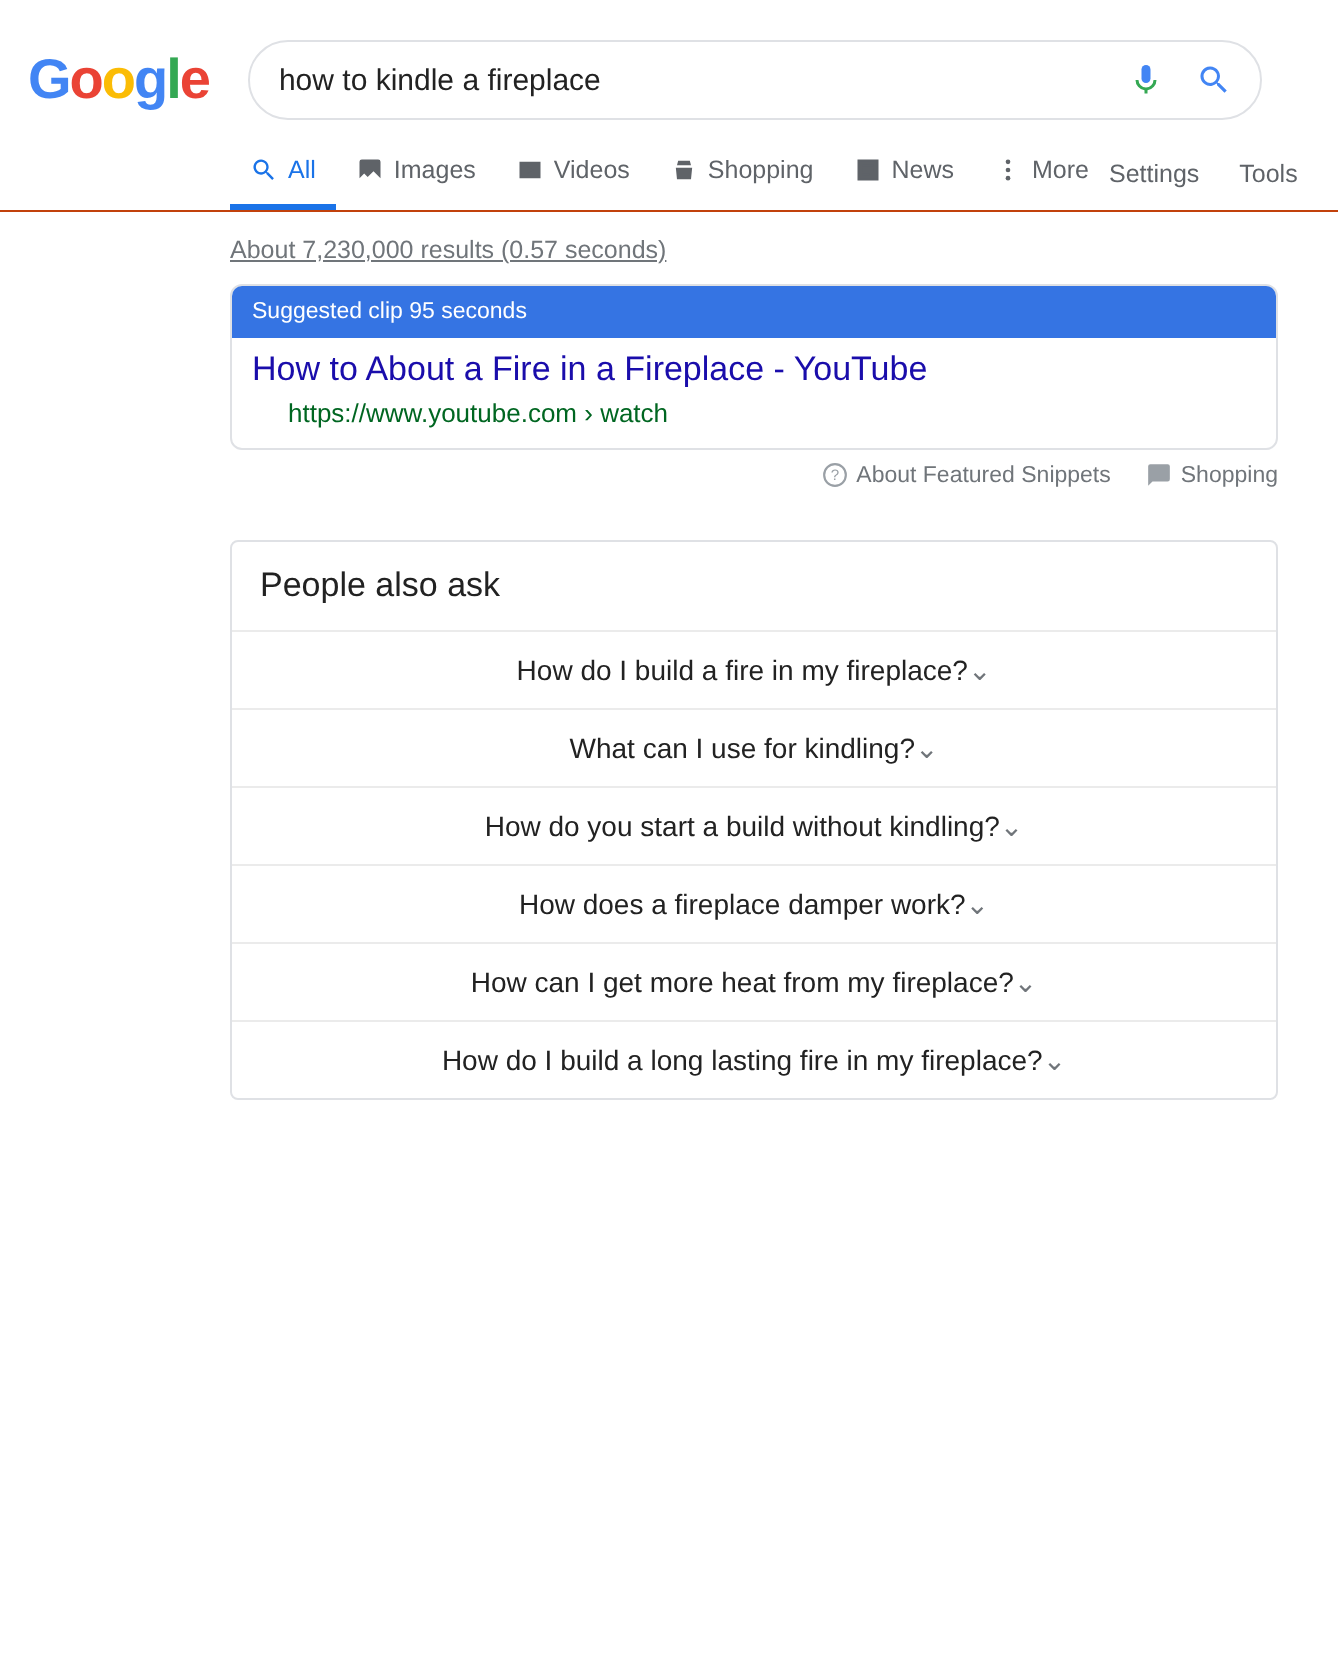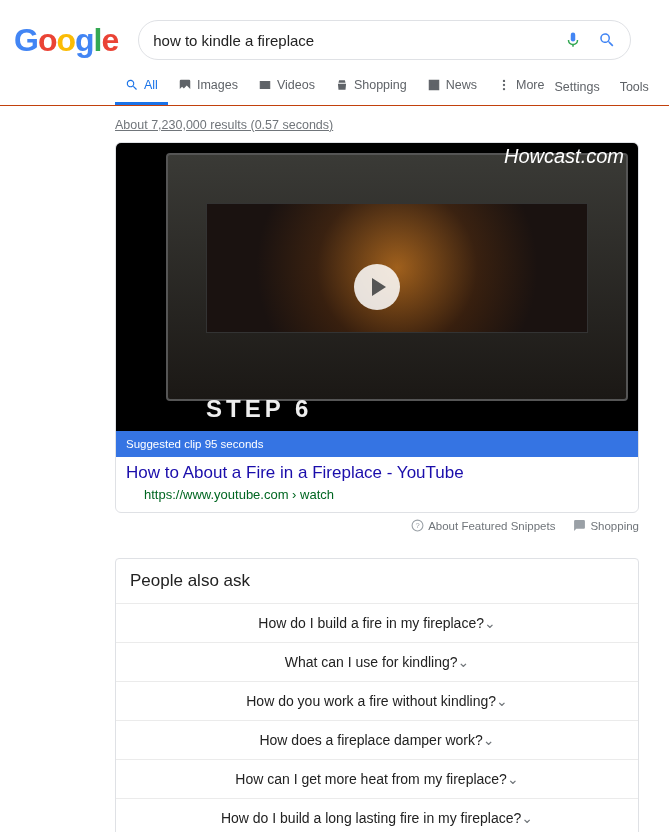--- a/index.html
+++ b/index.html
@@ -10,21 +10,21 @@
       height: 832px;
       overflow: hidden;
     }
     .header {
       display: flex;
       align-items: center;
       padding: 20px 10px 0 10px;
       gap: 20px;
     }
     .logo {
-      font-size: 32px;
+      font-size: 28px;
       font-weight: 600;
       letter-spacing: -1px;
       padding-left: 4px;
     }
     .logo-g1 { color: #4285F4; }
     .logo-o1 { color: #EA4335; }
     .logo-o2 { color: #FBBC05; }
     .logo-g2 { color: #4285F4; }
     .logo-l  { color: #34A853; }
     .logo-e  { color: #EA4335; }
@@ -236,27 +236,20 @@
       <span>Settings</span>
       <span>Tools</span>
     </div>
   </div>
 </div>
 
 <div class="results-wrap">
   <div class="result-stats">About 7,230,000 results (0.57 seconds)</div>
 
   <div class="snippet-card">
-    <div class="video-thumb">
-      <div class="video-inner"></div>
-      <div class="fire-glow"></div>
-      <div class="howcast">Howcast.com</div>
-      <div class="step">STEP  6</div>
-      <div class="play-btn"></div>
-    </div>
     <div class="clip-bar">Suggested clip 95 seconds</div>
     <div class="snippet-text">
       <div class="snippet-title">How to About a Fire in a Fireplace - YouTube</div>
       <div class="snippet-url">https://www.youtube.com › watch</div>
     </div>
   </div>
 
   <div class="snippet-footer">
     <div class="fitem">
       <svg width="13" height="13" viewBox="0 0 24 24">
@@ -277,21 +270,21 @@
     <div class="paa-title">People also ask</div>
     <div class="paa-item">
       <span>How do I build a fire in my fireplace?</span>
       <span class="chev">⌄</span>
     </div>
     <div class="paa-item">
       <span>What can I use for kindling?</span>
       <span class="chev">⌄</span>
     </div>
     <div class="paa-item">
-      <span>How do you work a fire without kindling?</span>
+      <span>How do you start a build without kindling?</span>
       <span class="chev">⌄</span>
     </div>
     <div class="paa-item">
       <span>How does a fireplace damper work?</span>
       <span class="chev">⌄</span>
     </div>
     <div class="paa-item">
       <span>How can I get more heat from my fireplace?</span>
       <span class="chev">⌄</span>
     </div>

